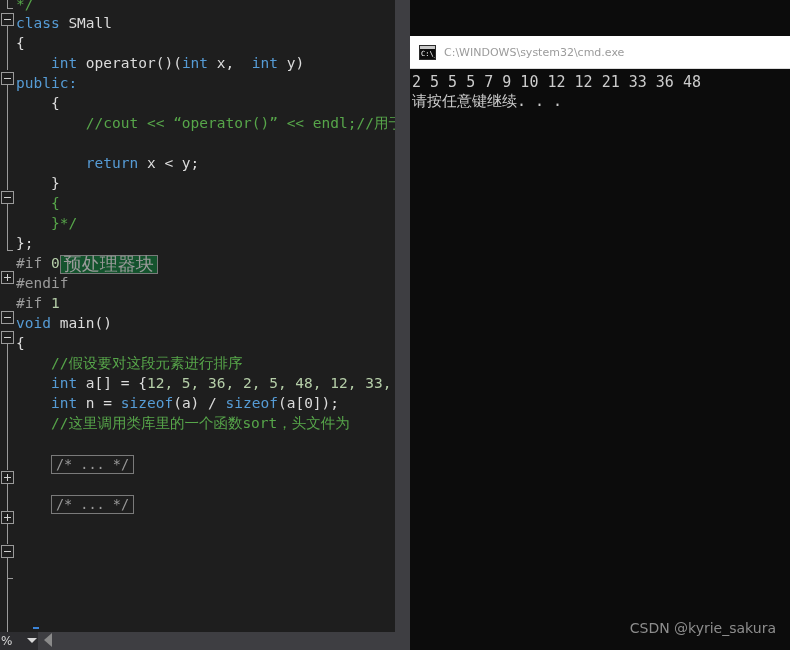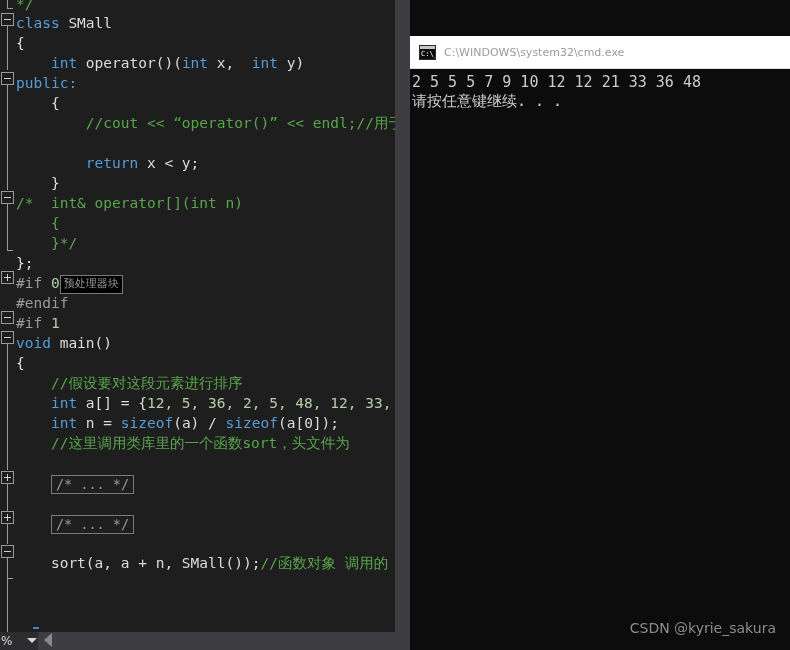--- a/index.html
+++ b/index.html
@@ -37,24 +37,24 @@
 
   
   .collapsed{
     display:inline-block;border:1px solid #7a7a7a;
     color:#9a9a9a;background:#1e1e1e;
     padding:0 4px;line-height:17px;height:17px;font-size:13.5px;
     vertical-align:middle;
   }
   .annot{
     display:inline-block;border:1px solid #7a7a7a;
-    color:#9a9a9a;background:#000000;
-    padding:0 3px;line-height:17px;height:17px;font-size:11px;
+    color:#9a9a9a;background:#14532d;
+    padding:0 3px;line-height:17px;height:17px;font-size:18px;
     vertical-align:middle;
-    font-family:Liberation Mono, monospace;
+    font-family:Liberation Sans, sans-serif;
   }
 
   
   .gmark{position:absolute;left:1px;width:13px;height:13px;
          border:1px solid #9a9a9a;background:#1e1e1e;box-sizing:border-box;}
   .gmark::before{content:"";position:absolute;left:2px;top:5px;width:7px;height:1px;background:#cfcfcf;}
   .gmark.plus::after{content:"";position:absolute;left:5px;top:2px;width:1px;height:7px;background:#cfcfcf;}
   .gline{position:absolute;left:7px;width:1px;background:#9a9a9a;}
   .gtick{position:absolute;left:7px;width:6px;height:1px;background:#9a9a9a;}
 
@@ -178,39 +178,37 @@
         <div class="line" style="height: 13px; line-height: 8px;"><span class="cm">*/</span></div>
         <div class="line"><span class="kw">class </span><span class="id">SMall</span></div>
         <div class="line"><span class="id">{</span></div>
         <div class="line"><span>    </span><span class="kw">int </span><span class="fn">operator</span><span class="id">()(</span><span class="kw">int </span><span class="id">x,  </span><span class="kw">int </span><span class="id">y)</span></div>
         <div class="line"><span class="kw">public:</span></div>
         <div class="line"><span>    </span><span class="id">{</span></div>
         <div class="line"><span>        </span><span class="cm">//cout &lt;&lt; “operator()” &lt;&lt; endl;//用于</span></div>
         <div class="line"></div>
         <div class="line"><span>        </span><span class="kw">return </span><span class="id">x &lt; y;</span></div>
         <div class="line"><span>    </span><span class="id">}</span></div>
-        <div class="line"><span class="cm">/*  int&amp; operator[](int n)</span></div>
         <div class="line"><span>    </span><span class="cm">{</span></div>
         <div class="line"><span>    </span><span class="cm">}*/</span></div>
         <div class="line"><span class="id">};</span></div>
         <div class="line"><span class="pp">#if </span><span class="num">0</span><span class="annot">预处理器块</span></div>
         <div class="line"><span class="pp">#endif</span></div>
         <div class="line"><span class="pp">#if </span><span class="num">1</span></div>
         <div class="line"><span class="kw">void </span><span class="id">main()</span></div>
         <div class="line"><span class="id">{</span></div>
         <div class="line"><span>    </span><span class="cm">//假设要对这段元素进行排序</span></div>
         <div class="line"><span>    </span><span class="kw">int </span><span class="id">a[] = {</span><span class="num">12, 5, 36, 2, 5, 48, 12, 33, 21, 10, 5,</span></div>
         <div class="line"><span>    </span><span class="kw">int </span><span class="id">n = </span><span class="kw">sizeof</span><span class="id">(a) / </span><span class="kw">sizeof</span><span class="id">(a[0]);</span></div>
         <div class="line"><span>    </span><span class="cm">//这里调用类库里的一个函数sort，头文件为</span></div>
         <div class="line"></div>
         <div class="line"><span>    </span><span class="collapsed">/* ... */</span></div>
         <div class="line"></div>
         <div class="line"><span>    </span><span class="collapsed">/* ... */</span></div>
         <div class="line"></div>
-        <div class="line"><span>    </span><span class="id">sort(a, a + n, SMall());</span><span class="cm">//函数对象 调用的</span></div>
         <div class="line"><span>    </span></div>
         <div class="line"></div>
       </div>
 
     <div class="ed-vscroll">
       
     </div>
 
     <div class="ed-bottom">
       <div class="zoombox">

